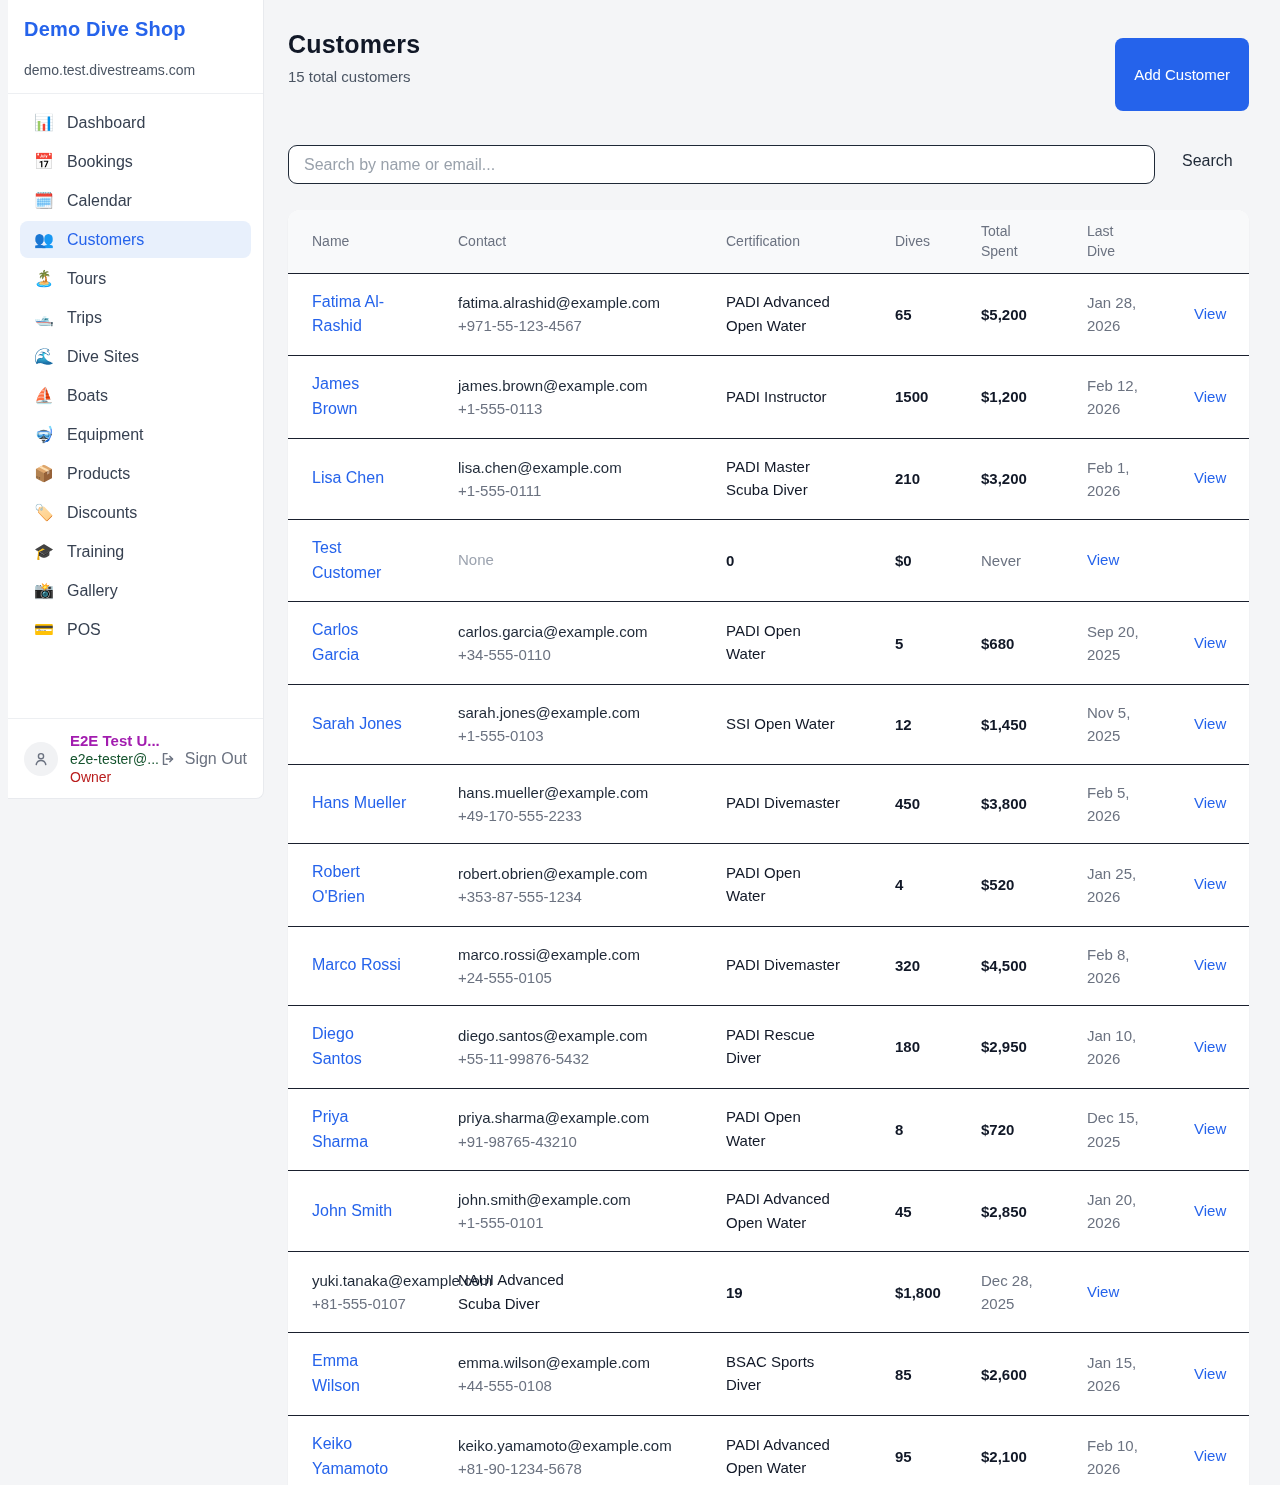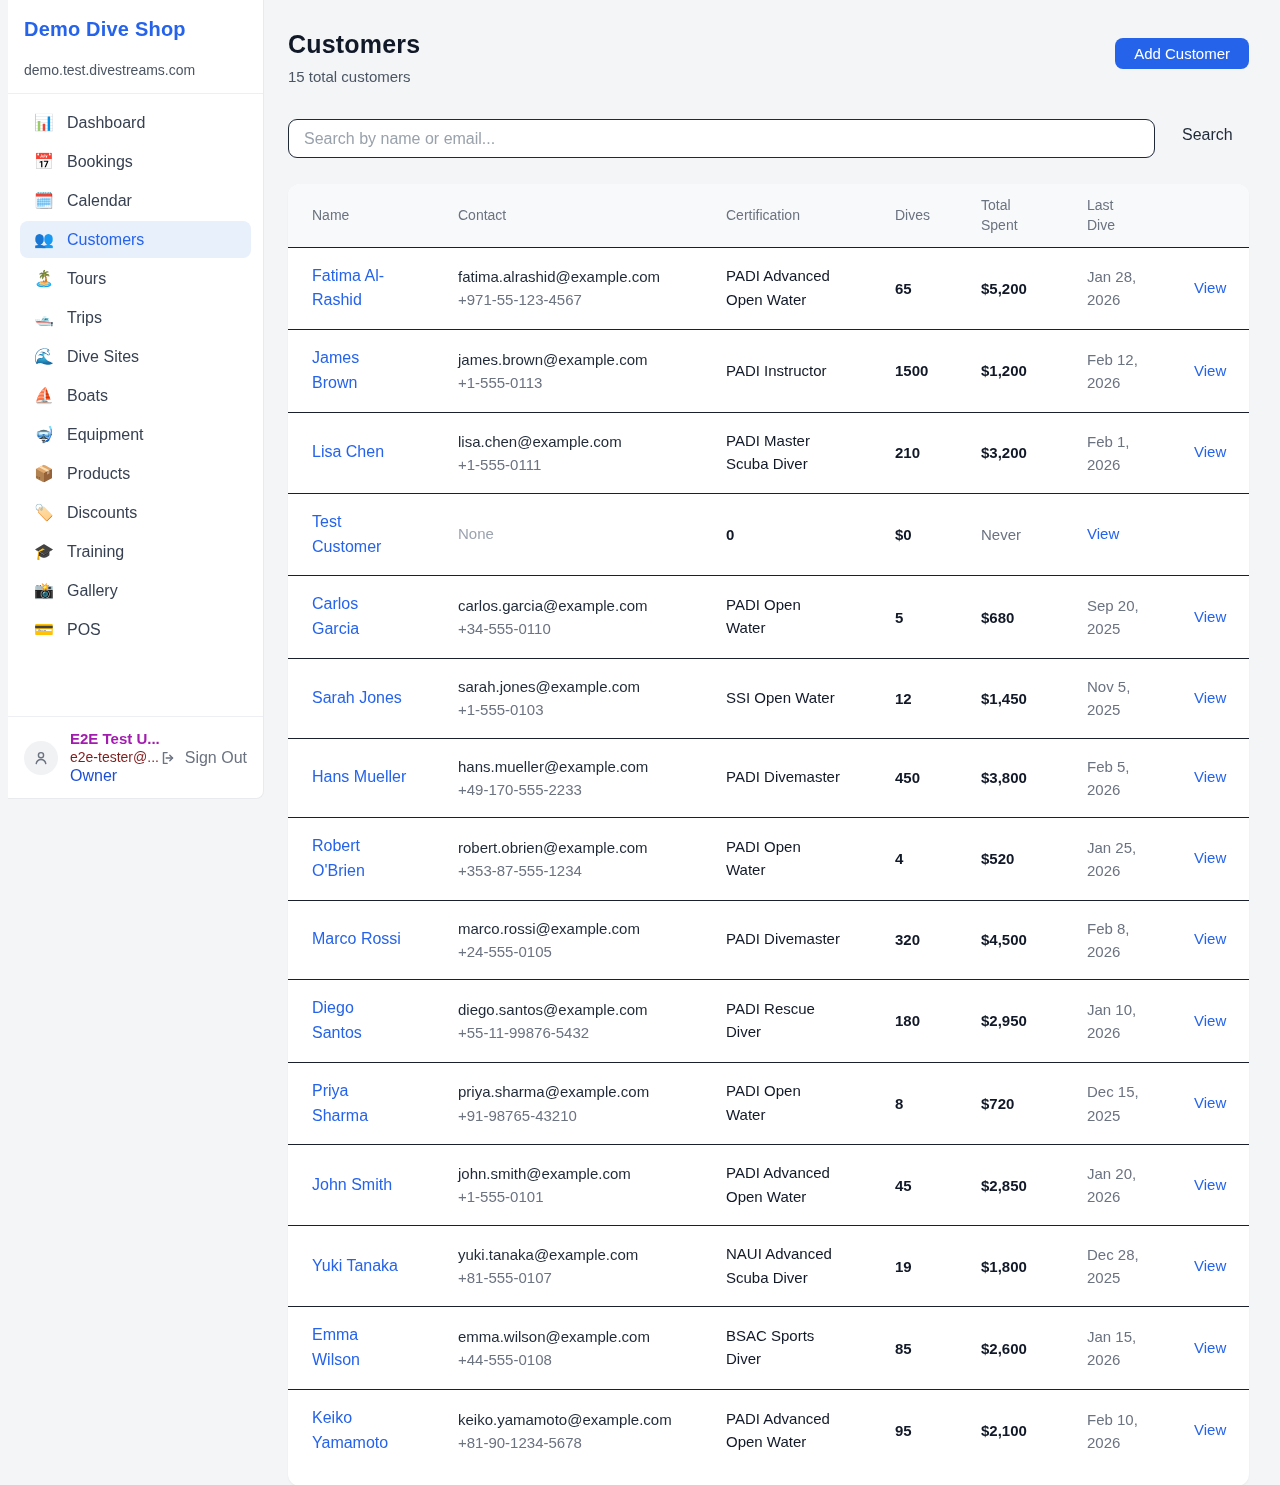--- a/index.html
+++ b/index.html
@@ -36,35 +36,35 @@
   .user-section {
     border-top:1px solid #edeff2;
     padding:13px 16px; display:flex; align-items:center; gap:12px;
   }
   .avatar {
     width:34px; height:34px; border-radius:50%; background:#f1f2f4;
     display:flex; align-items:center; justify-content:center; flex:none;
   }
   .user-info { min-width:0; width:92px; }
   .user-name { font-weight:bold; font-size:15px; color:#a21caf; white-space:nowrap; }
-  .user-email { font-size:14px; color:#7f1d1d; white-space:nowrap; margin-top:2px; }
-  .user-role { font-size:16px; color:#1d4ed8; margin-top:2px; }
+  .user-email { font-size:14px; color:#14532d; white-space:nowrap; margin-top:2px; }
+  .user-role { font-size:14px; color:#b91c1c; margin-top:2px; }
   .signout {
     display:flex; align-items:center; gap:8px;
     background:none; border:none; color:#6b7280; font-size:16px;
     font-family:"Liberation Sans", sans-serif; cursor:pointer; white-space:nowrap;
   }
   
   .main { position:absolute; left:256px; top:0; width:1024px; padding:30px 31px 0 32px; }
   .page-header { display:flex; justify-content:space-between; align-items:flex-start; }
   h1 { font-size:25px; color:#111827; letter-spacing:.2px; }
   .subtitle { margin-top:9px; font-size:15px; color:#4b5563; }
   .add-btn {
     background:#2563eb; color:#fff; font-size:15px; font-weight:500;
-    padding:7px 19px; border:none; border-radius:8px; margin-top:8px;
+    padding:28px 19px; border:none; border-radius:8px; margin-top:8px;
     font-family:"Liberation Sans", sans-serif; cursor:pointer;
   }
   .search-row { margin-top:27px; display:flex; align-items:center; }
   .search-input {
     width:867px; height:39px;
     border:1px solid #1f2937; border-radius:9px;
     padding:0 15px; font-size:16px; background:#fff; color:#111827;
     font-family:"Liberation Sans", sans-serif;
     margin-top:7px;
   }
@@ -369,21 +369,20 @@
       <div class="phone">+1-555-0101</div>
     </div>
     <div class="cell c-cert"><span>PADI Advanced Open Water</span></div>
     <div class="cell c-dives">45</div>
     <div class="cell c-spent">$2,850</div>
     <div class="cell c-last"><span>Jan 20, 2026</span></div>
     <div class="cell c-view"><a class="view">View</a></div>
   </div>
 
   <div class="row trow">
-    <div class="cell c-name"><a>Yuki Tanaka</a></div>
     <div class="cell c-contact">
       <div class="email">yuki.tanaka@example.com</div>
       <div class="phone">+81-555-0107</div>
     </div>
     <div class="cell c-cert"><span>NAUI Advanced Scuba Diver</span></div>
     <div class="cell c-dives">19</div>
     <div class="cell c-spent">$1,800</div>
     <div class="cell c-last"><span>Dec 28, 2025</span></div>
     <div class="cell c-view"><a class="view">View</a></div>
   </div>

